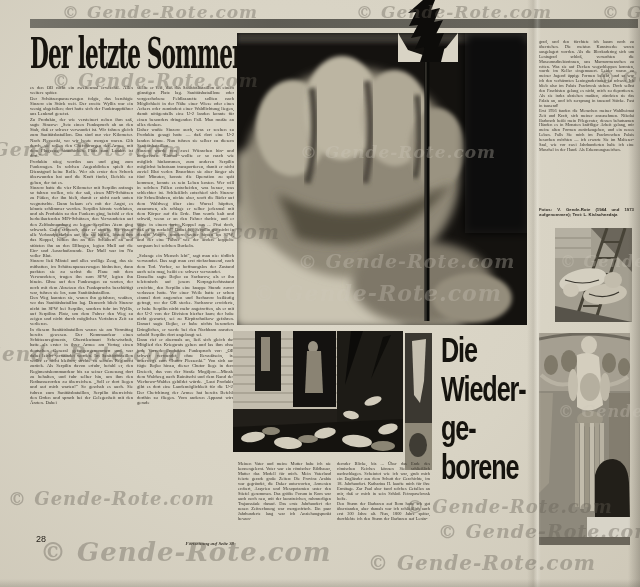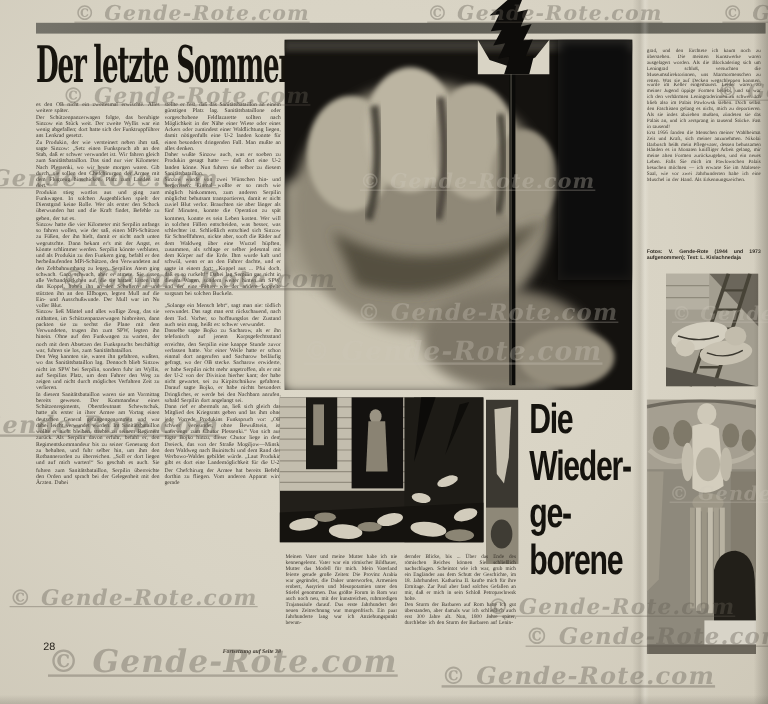--- a/index.html
+++ b/index.html
@@ -44,21 +44,21 @@
   #photo-fist{left:237px;top:33px;width:290px;height:292px;}
   #torn-fragment{left:398px;top:0;width:60px;height:62px;}
   #photo-ruins{left:233px;top:331px;width:170px;height:121px;}
   #photo-strip{left:405px;top:333px;width:27px;height:137px;}
   #photo-broken{left:555px;top:228px;width:77px;height:94px;}
   #photo-restored{left:539px;top:333px;width:91px;height:212px;}
   .pagenum{position:absolute;left:36px;top:534px;font-size:9px;font-weight:normal;
     font-family:"Liberation Sans",sans-serif;color:#211d17;}
   .wm{
     position:absolute;font-family:"DejaVu Serif",serif;font-style:italic;font-weight:700;
-    color:rgba(100,95,83,.38);white-space:nowrap;letter-spacing:1px;pointer-events:none;z-index:9;text-decoration:underline;
+    color:rgba(100,95,83,.38);white-space:nowrap;letter-spacing:1px;pointer-events:none;z-index:9;
   }
   .wm.light{color:rgba(205,200,186,.32);}
   svg{display:block;}
 </style>
 </head>
 <body>
 
 <div class="page">
 
   <div class="bar"></div>

